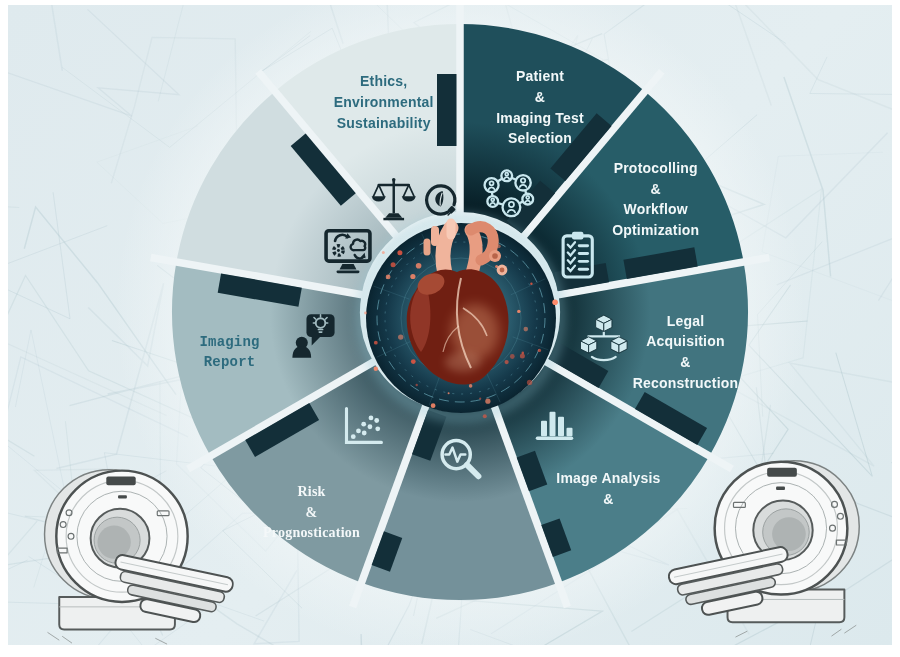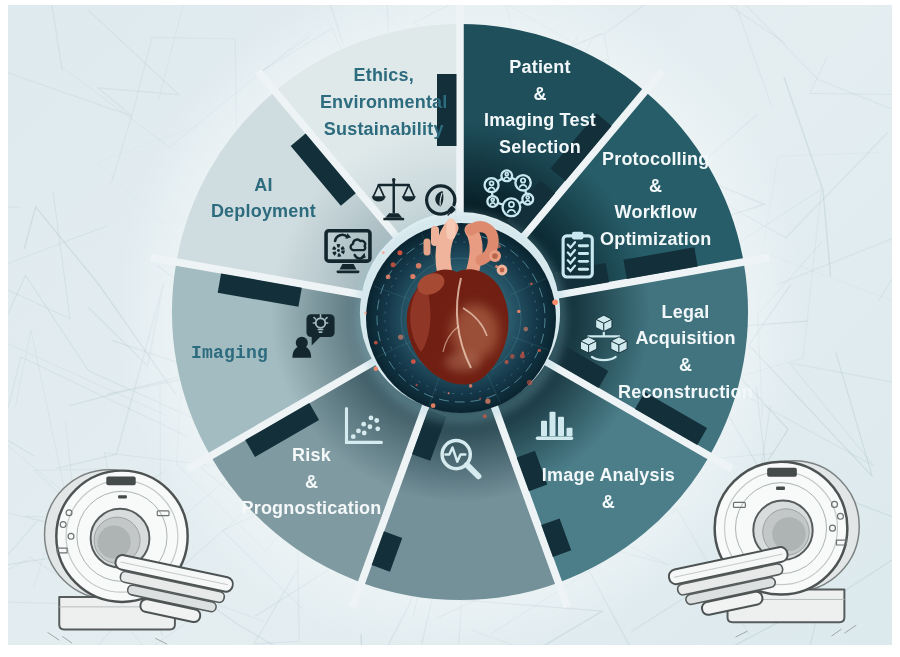--- a/index.html
+++ b/index.html
@@ -5,21 +5,21 @@
   html,body{margin:0;padding:0;}
   body{width:900px;height:657px;position:relative;background:#ffffff;
        font-family:"Liberation Sans","DejaVu Sans",sans-serif;overflow:hidden;}
   .frame{position:absolute;inset:0;background:#ffffff;}
   .canvas{position:absolute;left:8px;top:5px;width:884px;height:640px;
           background:linear-gradient(135deg,#dfeaee 0%,#e4eef1 55%,#dce9ed 100%);
           overflow:hidden;}
   svg{display:block;}
   .layer{position:absolute;left:0;top:0;}
   .seg-label{position:absolute;width:170px;text-align:center;
-             font-weight:700;font-size:18px;line-height:1.48;letter-spacing:.2px;
+             font-weight:700;font-size:14px;line-height:1.48;letter-spacing:.2px;
              transform:translate(-50%,-50%);pointer-events:none;}
   .scanner{position:absolute;}
 </style>
 </head>
 <body>
 
 <div class="frame">
   <div class="canvas">
 
     <svg class="layer" id="bg-lines" width="884" height="640" viewBox="8 5 884 640">
@@ -544,31 +544,28 @@
         <div class="seg-label" style="left: 677.521px; top: 346.765px; color: rgb(242, 248, 249);">
           <div>Legal</div>
           <div>Acquisition</div>
           <div>&amp;</div>
           <div>Reconstruction</div>
         </div>
         <div class="seg-label" style="left: 600.484px; top: 483.956px; color: rgb(242, 248, 249);">
           <div>Image Analysis</div>
           <div>&amp;</div>
         </div>
-        <div class="seg-label" style="left: 303.516px; top: 477px; color: rgb(244, 248, 249);">
+        <div class="seg-label" style="left: 303.516px; top: 508px; color: rgb(244, 248, 249); font-family: Liberation Serif, serif;">
           <div>Risk</div>
           <div>&amp;</div>
           <div>Prognostication</div>
         </div>
         <div class="seg-label" style="left: 221.555px; top: 347.634px; color: rgb(45, 107, 126); font-family: Liberation Mono, monospace;">
           <div>Imaging</div>
-        </div>
-        <div class="seg-label" style="left: 255.412px; top: 193.5px; color: rgb(45, 107, 126);">
-          <div>AI</div>
-          <div>Deployment</div>
+          <div>Report</div>
         </div>
         <div class="seg-label" style="left: 375.73px; top: 97.4485px; color: rgb(45, 107, 126);">
           <div>Ethics,</div>
           <div>Environmental</div>
           <div>Sustainability</div>
         </div>
       </div>
 
     <svg class="scanner" style="left:0px;top:447px;" width="226" height="198" viewBox="0 0 230 202">
       <use href="#ct-scanner-sketch" width="230" height="210"></use>

